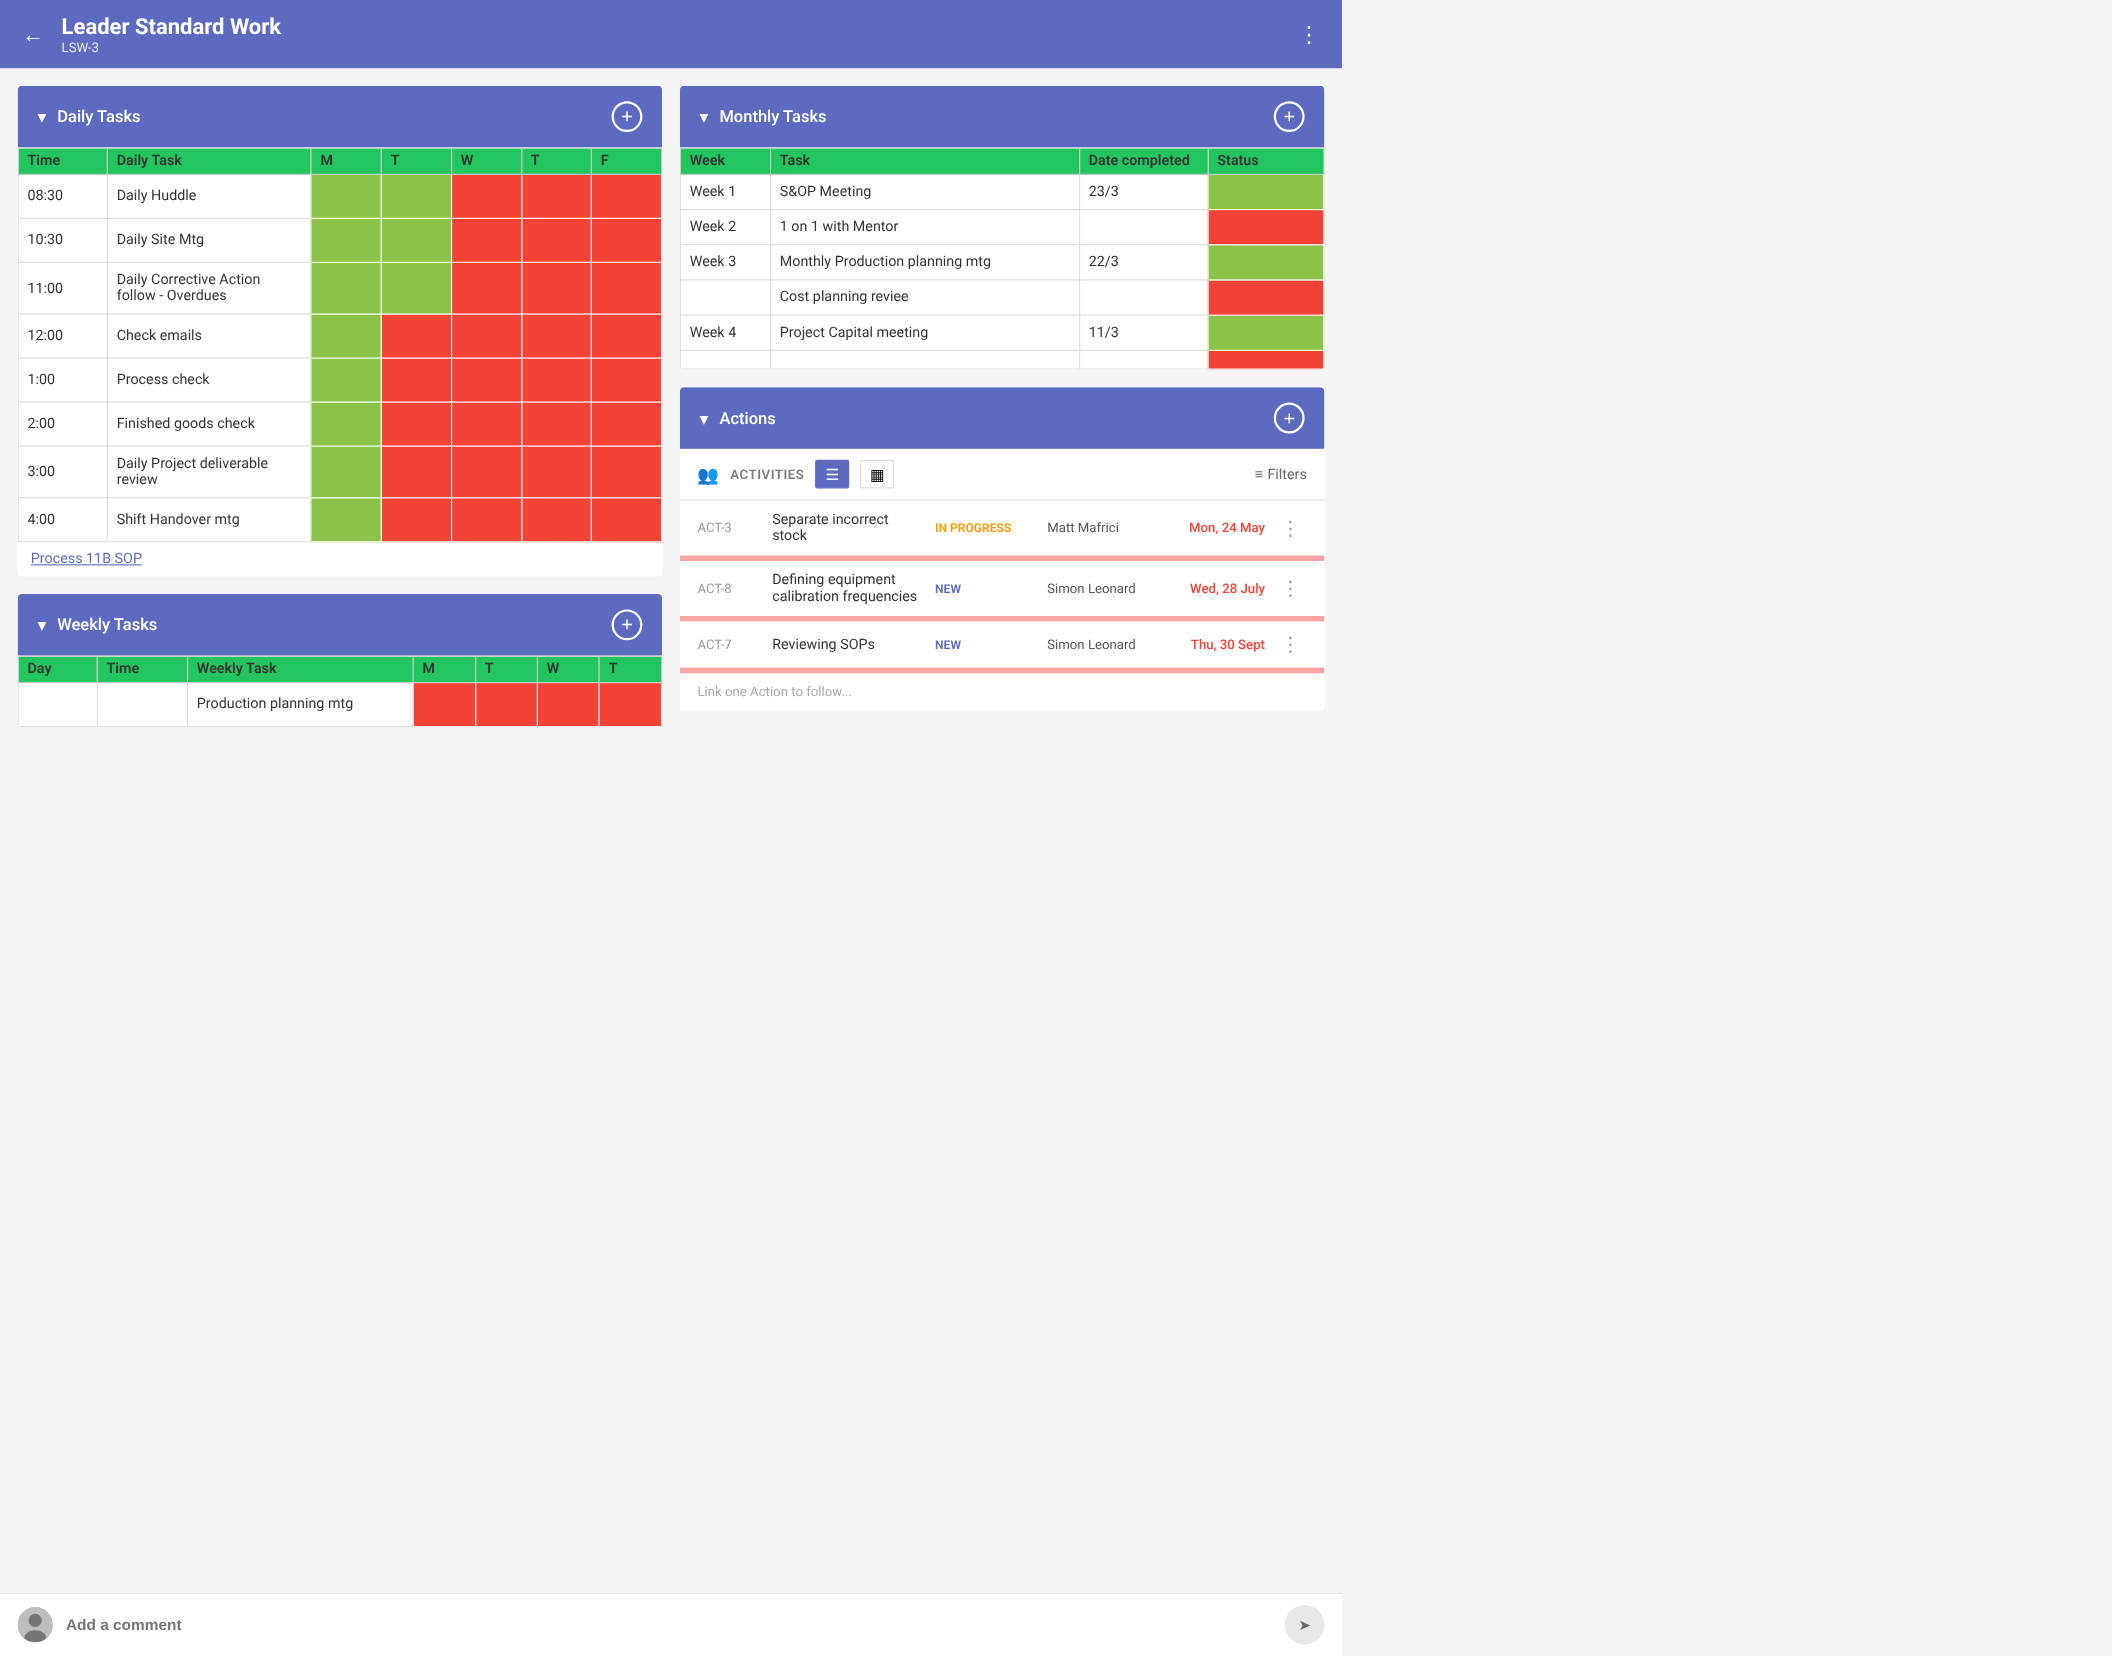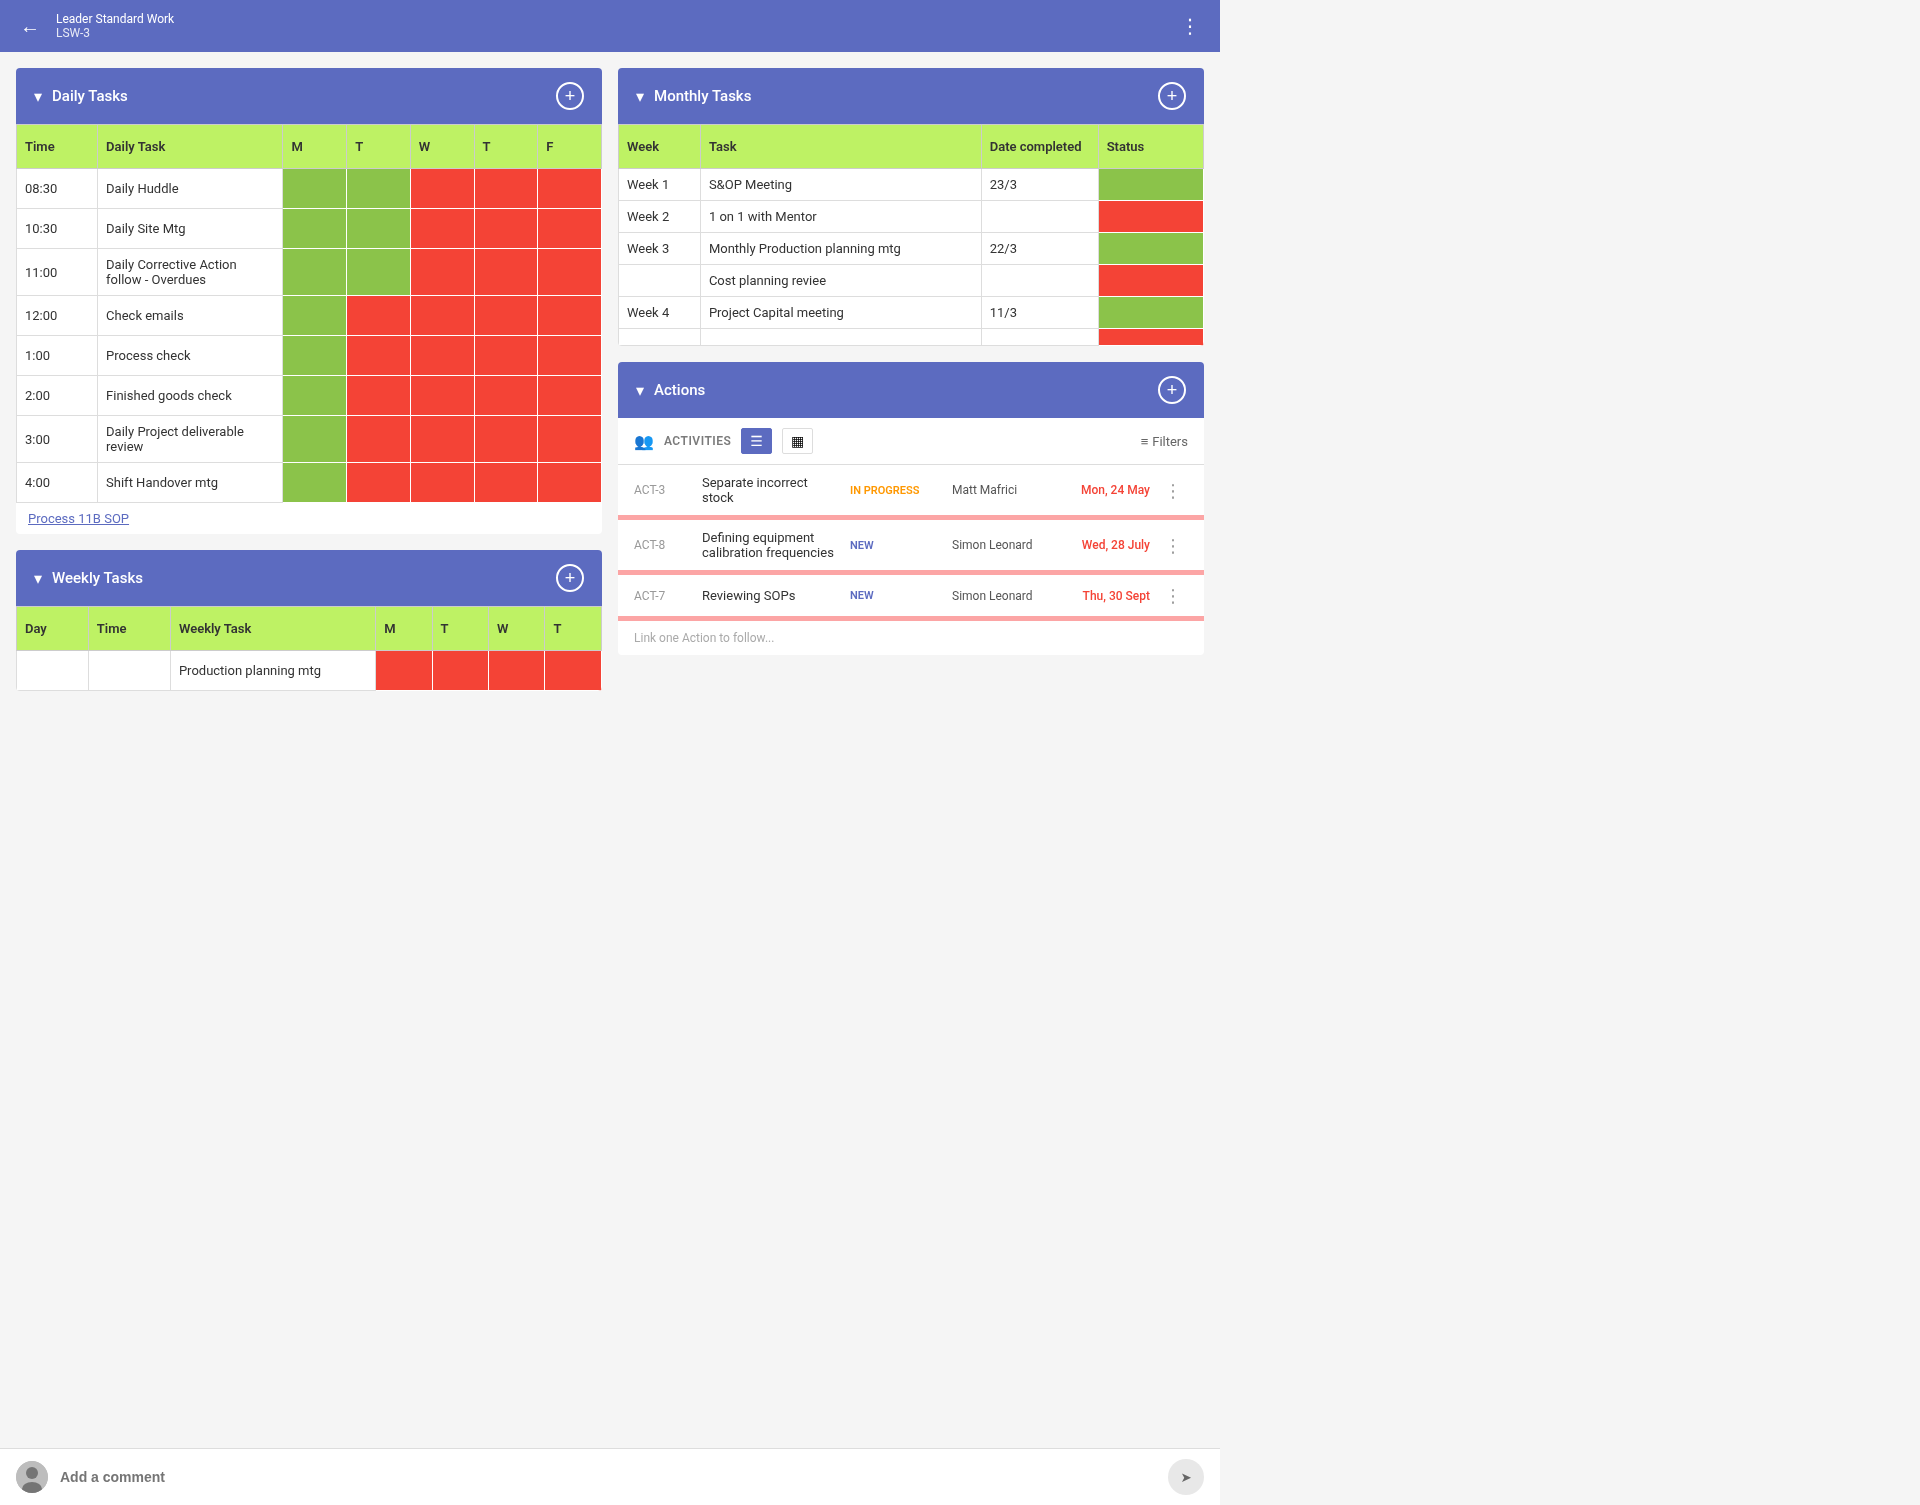--- a/index.html
+++ b/index.html
@@ -9,21 +9,21 @@
     .header {
       background: #5c6bc0;
       color: white;
       padding: 12px 20px;
       display: flex;
       align-items: center;
       justify-content: space-between;
     }
     .header-left { display: flex; align-items: center; gap: 16px; }
     .header-back { color: white; font-size: 20px; cursor: pointer; }
-    .header-title { font-size: 12px; font-weight: 400; }
+    .header-title { font-size: 20px; font-weight: 700; }
     .header-subtitle { font-size: 12px; opacity: 0.85; }
     .header-more { color: white; font-size: 20px; cursor: pointer; }
 
     
     .main-content {
       display: grid;
       grid-template-columns: 1fr 1fr;
       gap: 0;
       padding: 16px;
       gap: 16px;
@@ -47,22 +47,22 @@
     .section-add-btn {
       width: 28px; height: 28px; border-radius: 50%; border: 2px solid white;
       background: transparent; color: white; font-size: 18px; cursor: pointer;
       display: flex; align-items: center; justify-content: center; line-height: 1;
     }
     .chevron-icon { font-size: 16px; }
 
     
     table { width: 100%; border-collapse: collapse; }
     th {
-      background: #bef264;
-      padding: 14px 8px;
+      background: #22c55e;
+      padding: 4px 8px;
       text-align: left;
       font-weight: 600;
       font-size: 13px;
       border: 1px solid #ccc;
       margin-top: 10px;
     }
     td {
       padding: 8px;
       border: 1px solid #ddd;
       font-size: 13px;

